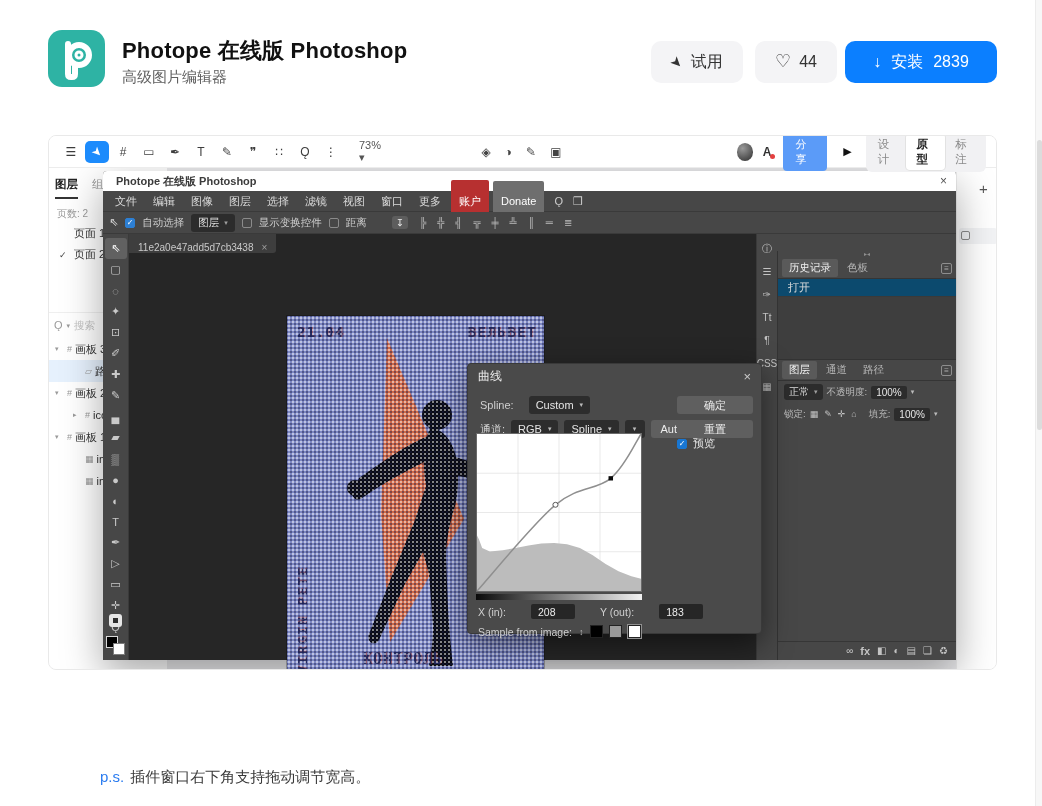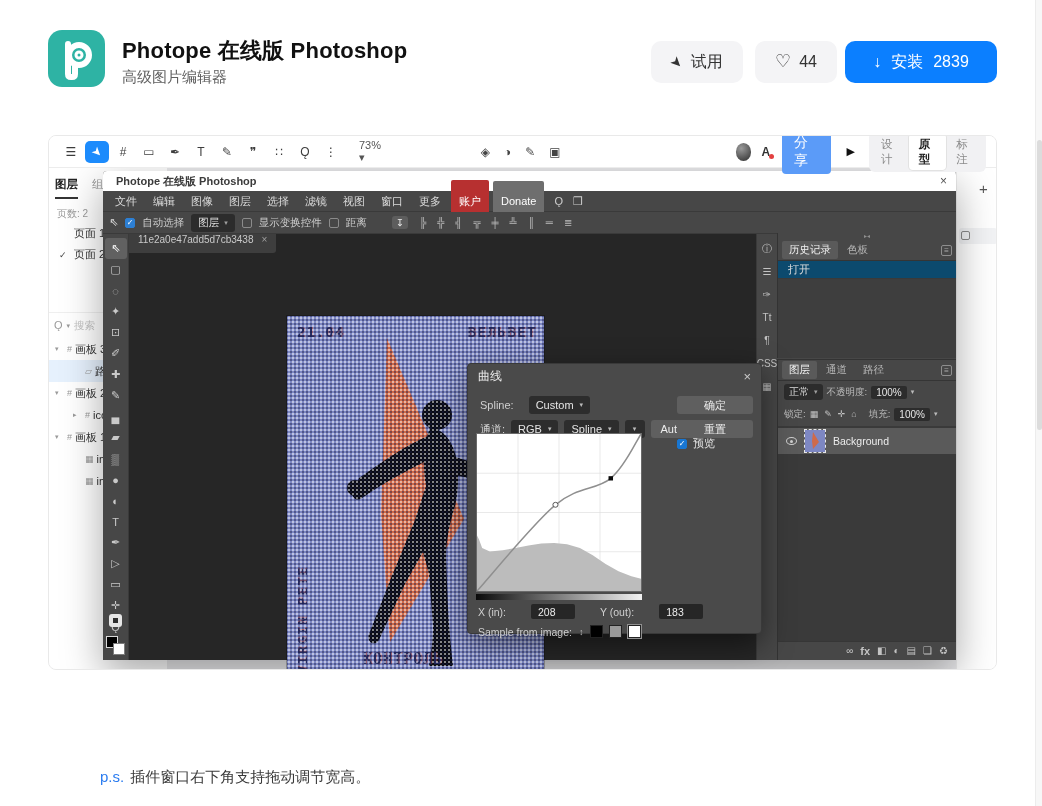--- a/index.html
+++ b/index.html
@@ -22,21 +22,21 @@
   .card{left:48px;top:135px;width:949px;height:535px;border:1px solid #e9e9e9;border-radius:8px;background:#fff;overflow:hidden}
   .htoolbar{left:0;top:0;width:100%;height:32px;background:#fff;border-bottom:1px solid #ececec;display:flex;align-items:center;padding:0 10px;z-index:6}
   .tb-ic{width:24px;height:22px;display:flex;align-items:center;justify-content:center;font-size:12px;color:#3d3d3d;margin-right:2px;border-radius:5px;cursor:pointer}
   .tb-ic.active{background:#1c8bfc;color:#fff}
   .tb-ic .tilt{display:inline-block;transform:rotate(45deg)}
   .zoom-ctl{font-size:11px;color:#555;margin-left:14px;cursor:pointer}
   .mid-ics{margin-left:95px;display:flex;align-items:center;gap:14px;font-size:12px;color:#444}
   .avatar{width:18px;height:18px;border-radius:50%;background:radial-gradient(circle at 35% 30%,#9a9a9a,#2c2c2c);margin-left:175px}
   .abadge{font-size:12px;font-weight:700;color:#333;position:relative;margin-left:10px}
   .abadge::after{content:"";position:absolute;right:-4px;bottom:0;width:5px;height:5px;border-radius:50%;background:#e34040}
-  .share-btn{margin-left:12px;background:#5b9bf8;color:#fff;font-size:14px;padding:4px 12px;border-radius:4px;cursor:pointer}
+  .share-btn{margin-left:12px;background:#5b9bf8;color:#fff;font-size:11px;padding:4px 12px;border-radius:4px;cursor:pointer}
   .play-btn{margin-left:16px;font-size:11px;color:#111;cursor:pointer}
   .mode-seg{margin-left:14px;background:#f1f1f3;border-radius:6px;padding:2px;display:flex}
   .seg{padding:3px 10px;font-size:11.5px;color:#8a8a8a;border-radius:4px;cursor:pointer}
   .seg.active{background:#fff;color:#222;font-weight:700;box-shadow:0 0 0 1px #e2e2e2}
 
   .hcanvas{left:0;top:32px;width:907px;height:503px;background:#eaeaec}
   .hleft{left:0;top:32px;width:118px;height:503px;background:#fff;z-index:2}
   .hl-tabs{display:flex;gap:14px;padding:9px 0 0 6px;font-size:11.5px}
   .hl-tab{color:#999;cursor:pointer;padding-bottom:5px}
   .hl-tab.active{color:#222;font-weight:700;border-bottom:2px solid #333}
@@ -74,38 +74,38 @@
   .al-ic.boxed{background:#5d5d5d;border-radius:3px;padding:1px 4px;color:#e8e8e8}
   .pptools{left:0;top:63px;width:26px;height:426px;background:#474747;border-right:1px solid #3a3a3a;display:flex;flex-direction:column;align-items:center;padding-top:4px}
   .ptool{width:22px;height:21px;display:flex;align-items:center;justify-content:center;font-size:11px;color:#c9c9c9;cursor:pointer;border-radius:3px}
   .ptool.active{background:#616161;color:#fff}
   .swatches{position:relative;width:22px;height:22px;margin-top:6px}
   .swfg{position:absolute;left:1px;top:1px;width:12px;height:12px;background:#000;border:1px solid #d9d9d9;cursor:pointer}
   .swbg{position:absolute;left:8px;top:8px;width:12px;height:12px;background:#fff;border:1px solid #7d7d7d;cursor:pointer}
   .scr-ic{width:13px;height:13px;background:#e6e6e6;border-radius:3px;margin-top:6px;display:flex;align-items:center;justify-content:center;cursor:pointer}
   .scr-ic i{width:5px;height:5px;background:#2e2e2e;display:block}
   .ppcanvas{left:26px;top:63px;width:627px;height:426px;background:#262626}
-  .doctab{left:0;top:0;height:19px;background:#3e3e3e;display:flex;align-items:flex-start;gap:8px;padding:0 9px;font-size:10px;color:#c9c9c9;border-radius:0 0 3px 0;cursor:pointer}
+  .doctab{left:0;top:0;height:19px;background:#3e3e3e;display:flex;align-items:flex-end;gap:8px;padding:0 9px;font-size:10px;color:#c9c9c9;border-radius:0 0 3px 0;cursor:pointer}
   .doctab .x{font-size:10px;color:#9f9f9f}
 
   
   .poster{left:158px;top:82px;width:257px;height:388px;background:#7d87c3;overflow:hidden;box-shadow:0 0 0 1px rgba(0,0,0,.25)}
   .poster::after{content:"";position:absolute;inset:0;background-image:radial-gradient(rgba(255,255,255,.5) .8px,transparent 1.1px),radial-gradient(rgba(24,28,70,.45) .8px,transparent 1.1px);background-size:4px 4px;background-position:0 0,2px 2px;z-index:5;pointer-events:none}
   .pdoor{position:absolute;inset:0;background:#cf6a4a;clip-path:polygon(100px 22px,177px 203px,103px 326px,94px 198px);z-index:1}
   .psil{position:absolute;inset:0;z-index:2}
   .ptxt{position:absolute;font-family:"DejaVu Sans Mono","Liberation Mono",monospace;font-weight:700;color:#272c62;text-shadow:1px 0 rgba(185,62,48,.55);z-index:4;white-space:nowrap}
   .ptxt.date{left:10px;top:8px;font-size:14px;letter-spacing:1px}
   .ptxt.tr{right:7px;top:8px;font-size:14px;letter-spacing:1.5px}
   .ptxt.side{left:8px;top:358px;font-size:13px;letter-spacing:2px;transform:rotate(-90deg);transform-origin:left top}
   .ptxt.bottom{left:76px;top:334px;font-size:15px;letter-spacing:1px}
 
   
   .ppside{left:653px;top:63px;width:21px;height:426px;background:#474747;border-left:1px solid #3a3a3a;display:flex;flex-direction:column;align-items:center;padding-top:10px;gap:13px}
   .side-ic{font-size:10px;color:#c3c3c3;cursor:pointer;line-height:1}
-  .pphist{left:674px;top:62px;width:179px;height:125px;background:#3e3e3e;border-left:1px solid #333}
+  .pphist{left:674px;top:80px;width:179px;height:125px;background:#3e3e3e;border-left:1px solid #333}
   .collapse-strip{height:7px;background:#474747;text-align:center;font-size:6px;color:#8e8e8e;line-height:7px}
   .ptabs{height:21px;background:#474747;display:flex;align-items:center;padding:0 4px;gap:2px;border-bottom:1px solid #353535}
   .ptab{padding:2px 7px;font-size:10.5px;color:#b5b5b5;border-radius:2px;cursor:pointer}
   .ptab.active{background:#5a5a5a;color:#f0f0f0}
   .pmenu-box{margin-left:auto;font-size:8px;color:#aaa;border:1px solid #8e8e8e;border-radius:2px;padding:0 2px;line-height:9px;cursor:pointer}
   .hist-row{height:18px;display:flex;align-items:center;font-size:11px;color:#ddd;padding-left:10px;background:#0c4a6e;border-bottom:1px solid #3a3a3a;cursor:pointer}
   .pplayers{left:674px;top:188px;width:179px;height:301px;background:#474747;border-left:1px solid #333;border-top:1px solid #333}
   .lp-ctl{height:22px;display:flex;align-items:center;gap:4px;padding:0 6px;font-size:9.5px;color:#bdbdbd}
   .lp-ctl .dsel{font-size:10px;padding:1px 5px}
   .valbox{background:#2c2c2c;border-radius:2px;padding:1px 5px;color:#e6e6e6;font-size:10px;cursor:text}
@@ -582,27 +582,20 @@
             <span class="lock-ic">✎</span>
 
             <span class="lock-ic">✛</span>
 
             <span class="lock-ic">⌂</span>
           </span>
         <span style="margin-left:8px">填充:</span>
         <span class="valbox">100%</span>
         <span class="cv2">▾</span>
       </div>
-      <div class="lp-list">
-        <div class="layer-row">
-          <span class="eye"></span>
-          <span class="lthumb"></span>
-          <span class="lname">Background</span>
-        </div>
-      </div>
       <div class="lp-bottom">
 
           <span class="bb-ic">∞</span>
 
           <span class="bb-ic fx">fx</span>
 
           <span class="bb-ic">◧</span>
 
           <span class="bb-ic">◐</span>
 

